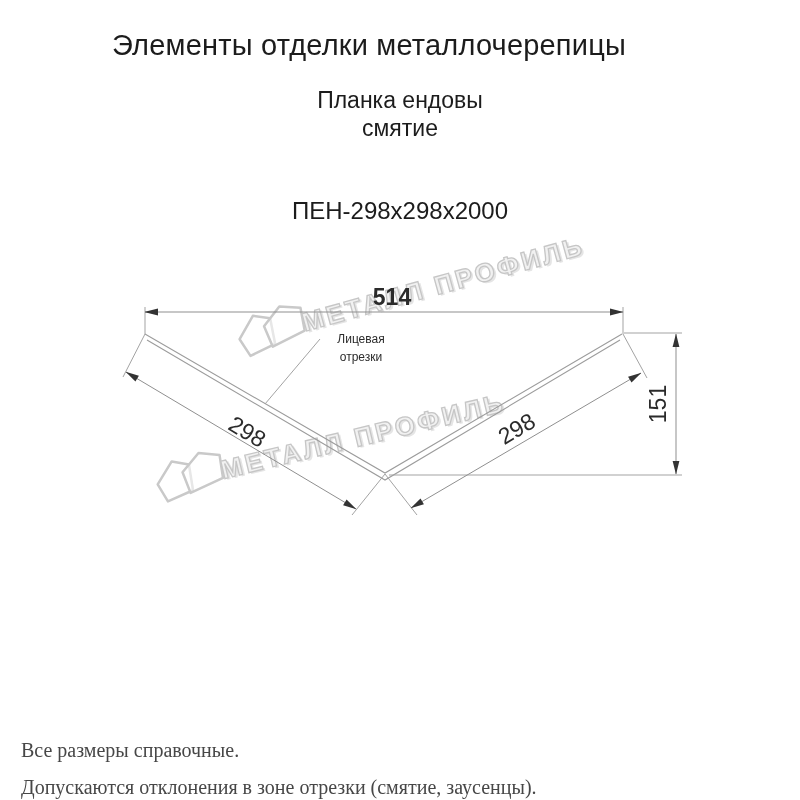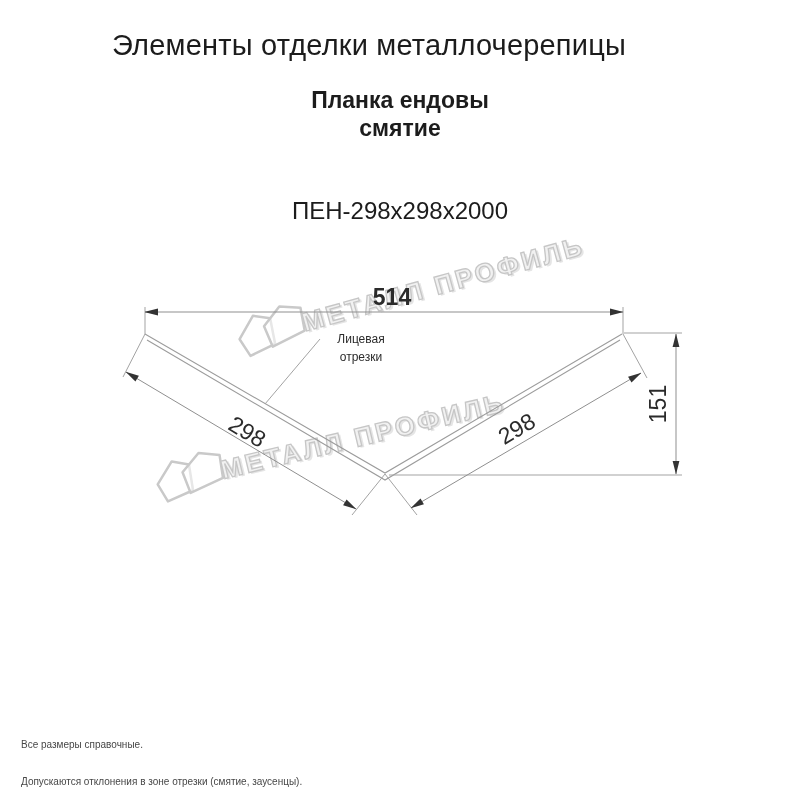--- a/index.html
+++ b/index.html
@@ -8,21 +8,21 @@
     font-family:"Liberation Sans","DejaVu Sans",sans-serif;
     color:#1f1f1f;
   }
   
   .page-title{
     position:absolute;top:29px;left:0;width:738px;
     text-align:center;font-size:29px;letter-spacing:.2px;color:#1c1c1c;
   }
   .product-name{
     position:absolute;top:86px;left:0;width:800px;
-    text-align:center;font-size:23px;line-height:28px;color:#1c1c1c;font-weight:bold;
+    text-align:center;font-size:23px;line-height:28px;color:#1c1c1c;
   }
   .product-code{
     position:absolute;top:152px;left:0;width:800px;
     text-align:center;font-size:24px;color:#1c1c1c;margin-top:45px;
   }
   
   .watermark{
     position:absolute;display:flex;align-items:center;
     transform-origin:0 50%;pointer-events:none;white-space:nowrap;
   }
@@ -43,21 +43,21 @@
   }
   .dim-width-label {left:392px;top:297px;font-weight:bold;}
   .dim-left-label  {left:247px;top:432px;transform:translate(-50%,-50%) rotate(30.5deg);}
   .dim-right-label {left:517px;top:429px;transform:translate(-50%,-50%) rotate(-30.5deg);}
   .dim-height-label{left:658px;top:404px;transform:translate(-50%,-50%) rotate(-90deg);}
   .face-label{
     position:absolute;left:361px;top:348px;transform:translate(-50%,-50%);
     text-align:center;font-size:12px;line-height:17.5px;color:#2b2b2b;white-space:nowrap;
   }
   
-  .note{position:absolute;left:21px;font-size:10px;color:#474747;}
+  .note{position:absolute;left:21px;font-size:20px;color:#474747;font-family:Liberation Serif, serif;}
   .note-1{top:739px;}
   .note-2{top:764px;margin-top:12px;}
 </style>
 </head>
 <body>
 
 <div class="page-title">Элементы отделки металлочерепицы</div>
 <div class="product-name">
   <span>Планка ендовы</span><br>
   <span>смятие</span>

